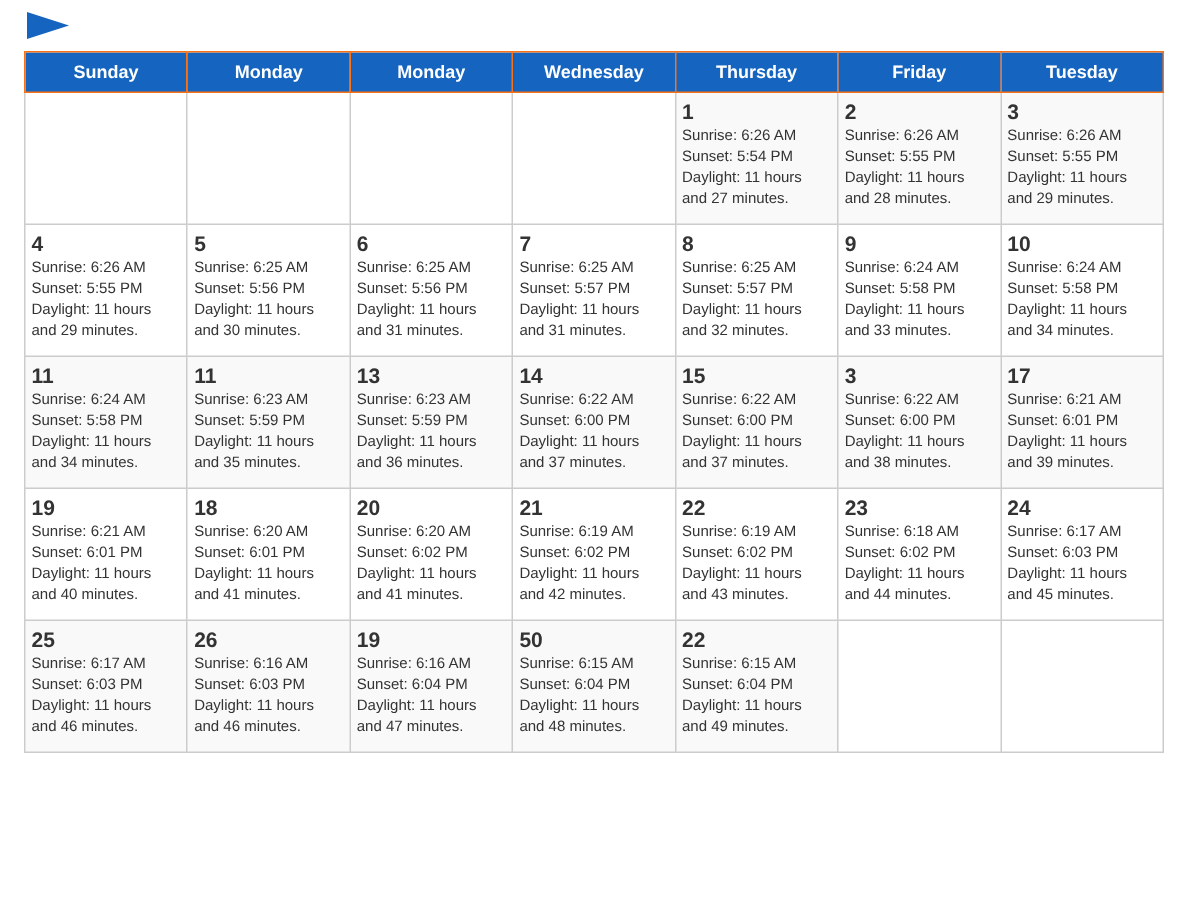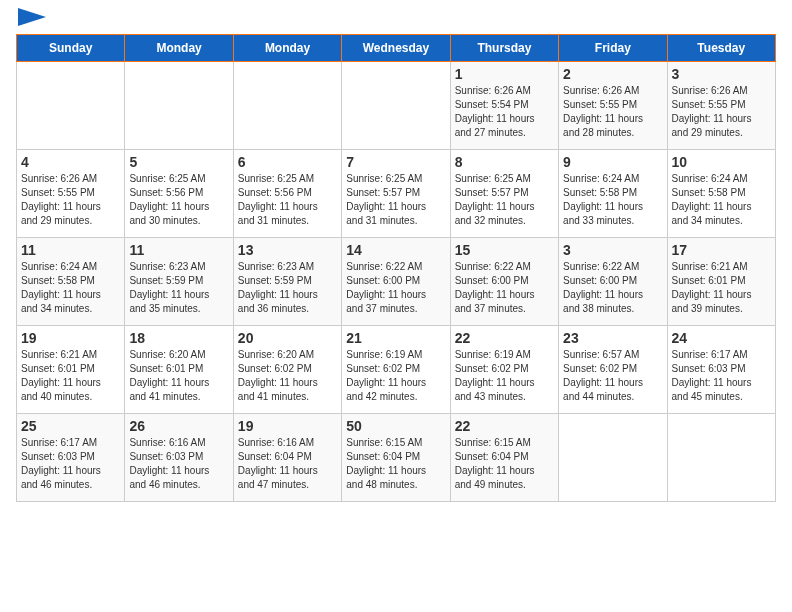--- a/index.html
+++ b/index.html
@@ -271,21 +271,21 @@
         </td>
         <td>
           <span class="day-num">22</span>
           <div class="day-info" style="white-space: pre-line;">Sunrise: 6:19 AM
 Sunset: 6:02 PM
 Daylight: 11 hours
 and 43 minutes.</div>
         </td>
         <td>
           <span class="day-num">23</span>
-          <div class="day-info" style="white-space: pre-line;">Sunrise: 6:57 AM
+          <div class="day-info" style="white-space: pre-line;">Sunrise: 6:18 AM
 Sunset: 6:02 PM
 Daylight: 11 hours
 and 44 minutes.</div>
         </td>
         <td>
           <span class="day-num">24</span>
           <div class="day-info" style="white-space: pre-line;">Sunrise: 6:17 AM
 Sunset: 6:03 PM
 Daylight: 11 hours
 and 45 minutes.</div>

